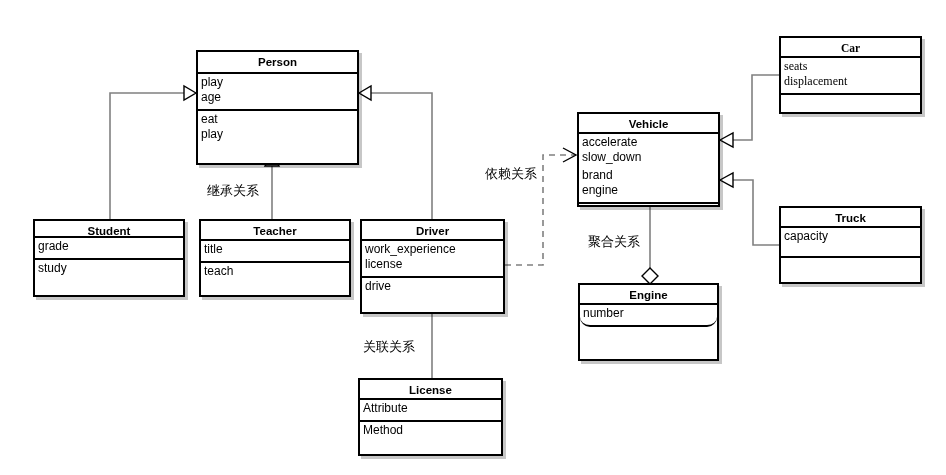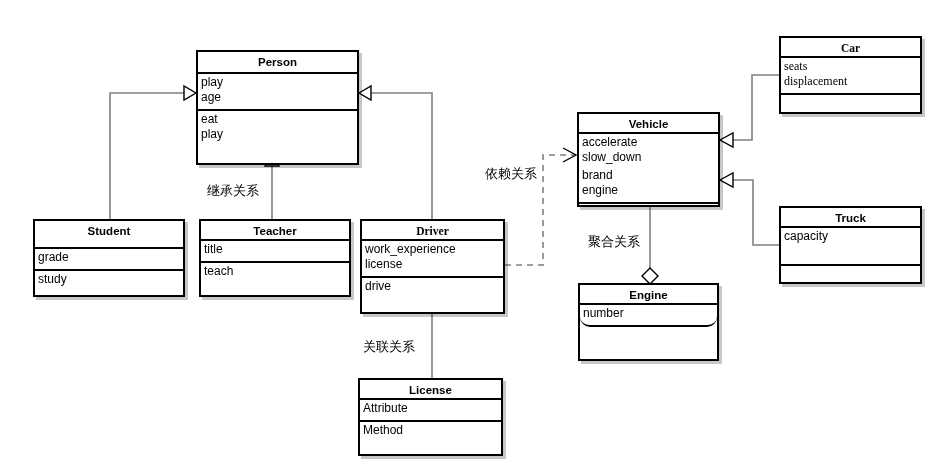--- a/index.html
+++ b/index.html
@@ -122,39 +122,39 @@
       <div class="uml-compartment divider" style="height: 37px;">
         <div class="uml-row">play</div>
         <div class="uml-row">age</div>
       </div>
       <div class="uml-compartment">
         <div class="uml-row">eat</div>
         <div class="uml-row">play</div>
       </div>
     </div>
     <div class="uml-class" style="left: 33px; top: 219px; width: 152px; height: 78px;">
-      <div class="uml-title" style="height: 28px; text-align: center;">Student</div>
+      <div class="uml-title" style="height: 17px; text-align: center;">Student</div>
       <div class="uml-compartment divider" style="height: 22px;">
         <div class="uml-row">grade</div>
       </div>
       <div class="uml-compartment">
         <div class="uml-row">study</div>
       </div>
     </div>
     <div class="uml-class" style="left: 199px; top: 219px; width: 152px; height: 78px;">
       <div class="uml-title" style="height: 20px;">Teacher</div>
       <div class="uml-compartment divider" style="height: 22px;">
         <div class="uml-row">title</div>
       </div>
       <div class="uml-compartment">
         <div class="uml-row">teach</div>
       </div>
     </div>
     <div class="uml-class" style="left: 360px; top: 219px; width: 145px; height: 95px;">
-      <div class="uml-title" style="height: 20px; font-family: Liberation Serif, serif;">Driver</div>
+      <div class="uml-title" style="height: 20px;">Driver</div>
       <div class="uml-compartment divider" style="height: 37px;">
         <div class="uml-row">work_experience</div>
         <div class="uml-row">license</div>
       </div>
       <div class="uml-compartment">
         <div class="uml-row">drive</div>
       </div>
     </div>
     <div class="uml-class" style="left: 358px; top: 378px; width: 145px; height: 78px;">
       <div class="uml-title" style="height: 20px;">License</div>
@@ -179,21 +179,21 @@
     <div class="uml-class" style="left: 779px; top: 36px; width: 143px; height: 78px; font-family: Liberation Serif, serif;">
       <div class="uml-title" style="height: 20px;">Car</div>
       <div class="uml-compartment divider" style="height: 37px;">
         <div class="uml-row">seats</div>
         <div class="uml-row">displacement</div>
       </div>
       <div class="uml-compartment"></div>
     </div>
     <div class="uml-class" style="left: 779px; top: 206px; width: 143px; height: 78px;">
       <div class="uml-title" style="height: 20px;">Truck</div>
-      <div class="uml-compartment divider" style="height: 38px;">
+      <div class="uml-compartment divider" style="height: 30px;">
         <div class="uml-row">capacity</div>
       </div>
       <div class="uml-compartment"></div>
     </div>
     <div class="uml-class" style="left: 578px; top: 283px; width: 141px; height: 78px;">
       <div class="uml-title" style="height: 20px;">Engine</div>
       <div class="uml-compartment divider" style="height: 22px; border-radius: 10px;">
         <div class="uml-row">number</div>
       </div>
       <div class="uml-compartment"></div>

